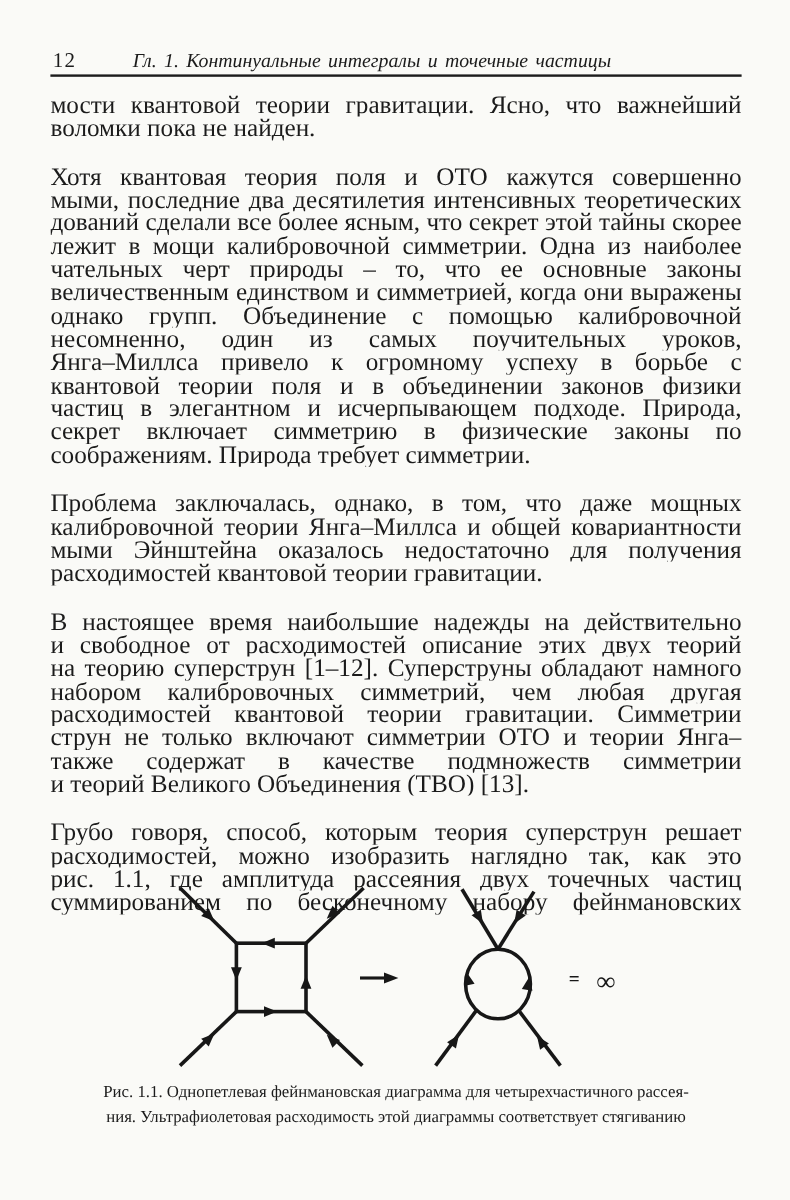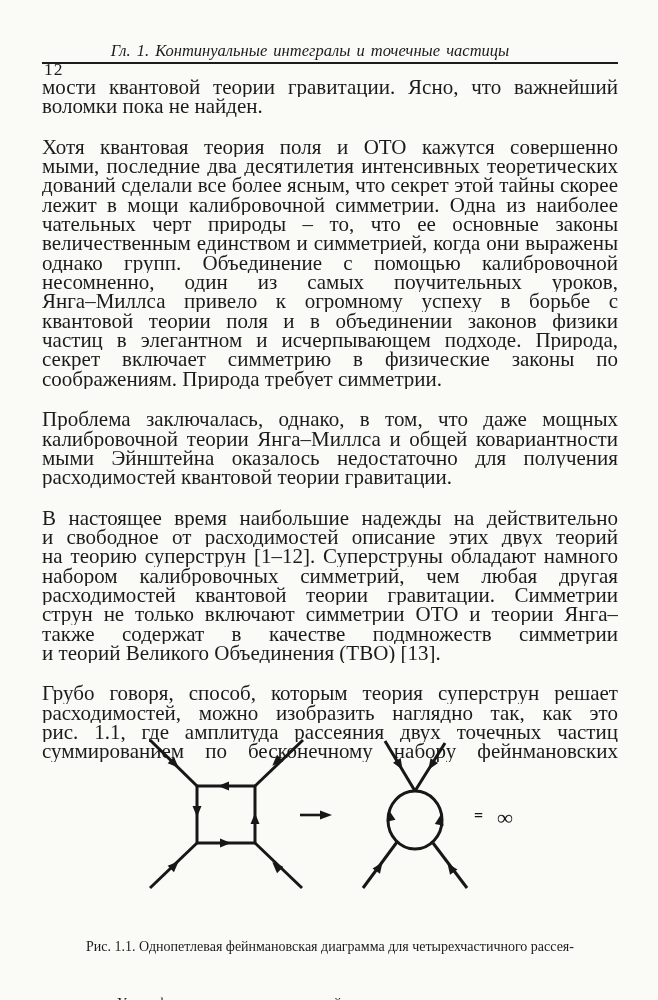--- a/index.html
+++ b/index.html
@@ -10,21 +10,21 @@
     font-family:"Liberation Serif","DejaVu Serif",serif;
     color:#1b1b1b;
     overflow:hidden;
   }
   
   .runhead{
     position:absolute;left:42px;top:40px;width:576px;height:22px;
   }
   .pagenum{
     position:absolute;left:2px;top:0;
-    font-size:17.5px;letter-spacing:1px;margin-top:19px;
+    font-size:17.5px;letter-spacing:1px;
   }
   .runtitle{
     position:absolute;left:0;right:40px;top:1px;
     text-align:center;font-style:italic;font-size:16.5px;
     word-spacing:2px;
   }
   .headrule{
     position:absolute;left:42px;top:62px;width:576px;height:2px;
     background:#1c1c1c;
   }
@@ -40,21 +40,21 @@
     height:19.35px;overflow:hidden;
   }
   .ln.last{text-align-last:left;}
   
   .figsvg{position:absolute;left:100px;top:715px;}
   
   .caption{
     position:absolute;left:30px;top:901px;width:600px;
     font-size:14px;line-height:20.5px;text-align:center;
   }
-  .capline{white-space:nowrap;margin-top:36px;}
+  .capline{white-space:nowrap;}
 </style>
 </head>
 <body>
 
 <div class="page">
 
   <div class="runhead">
     <span class="pagenum">12</span>
     <div class="runtitle">Гл. 1. Континуальные интегралы и точечные частицы</div>
   </div>

